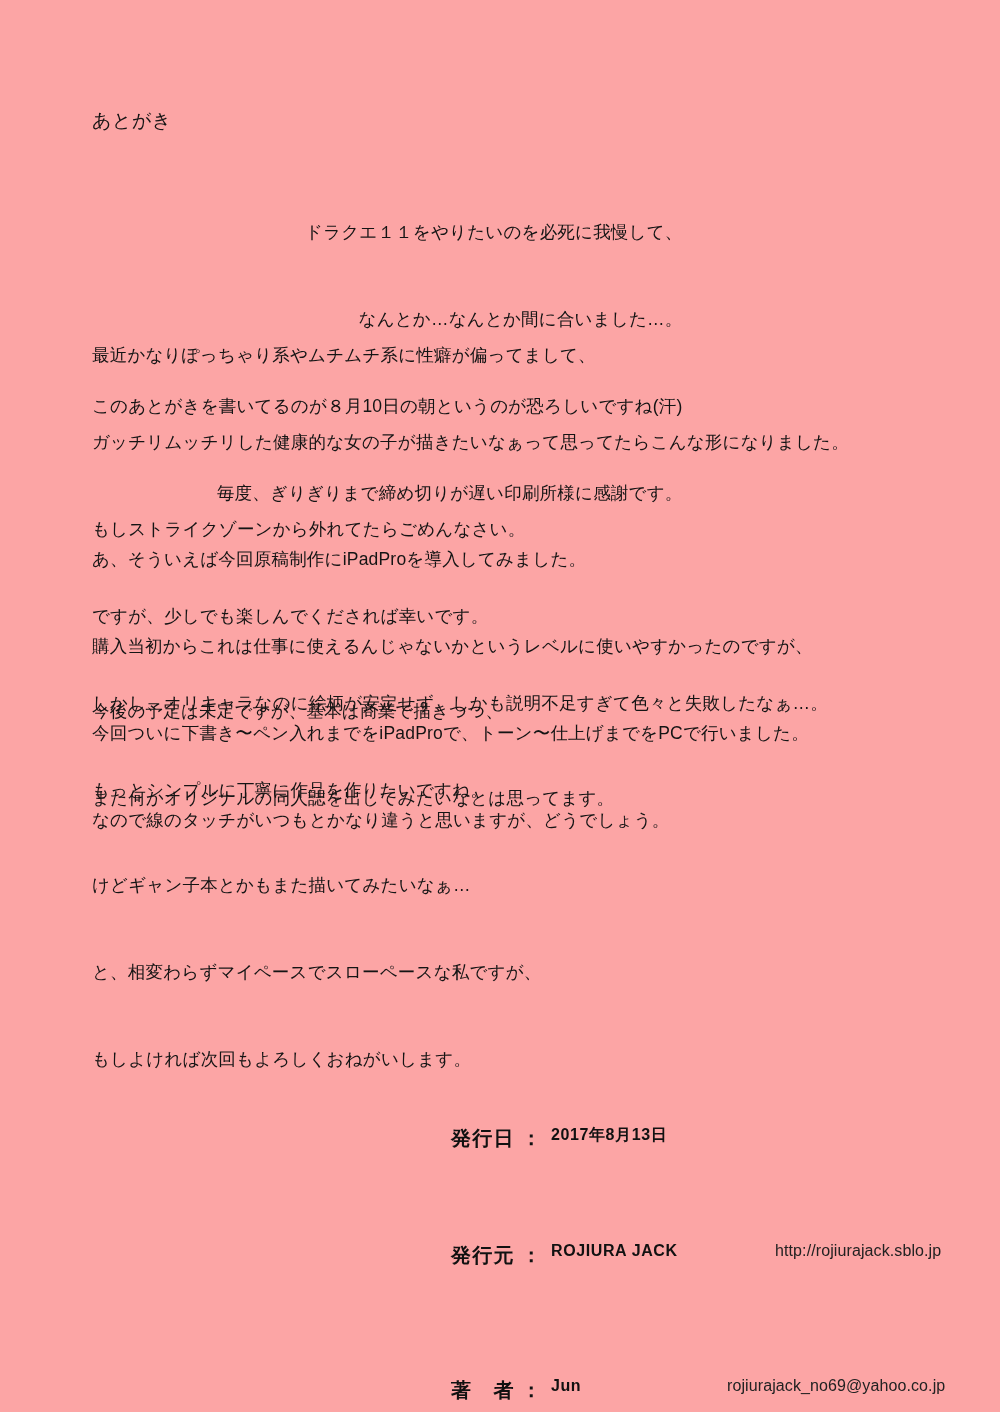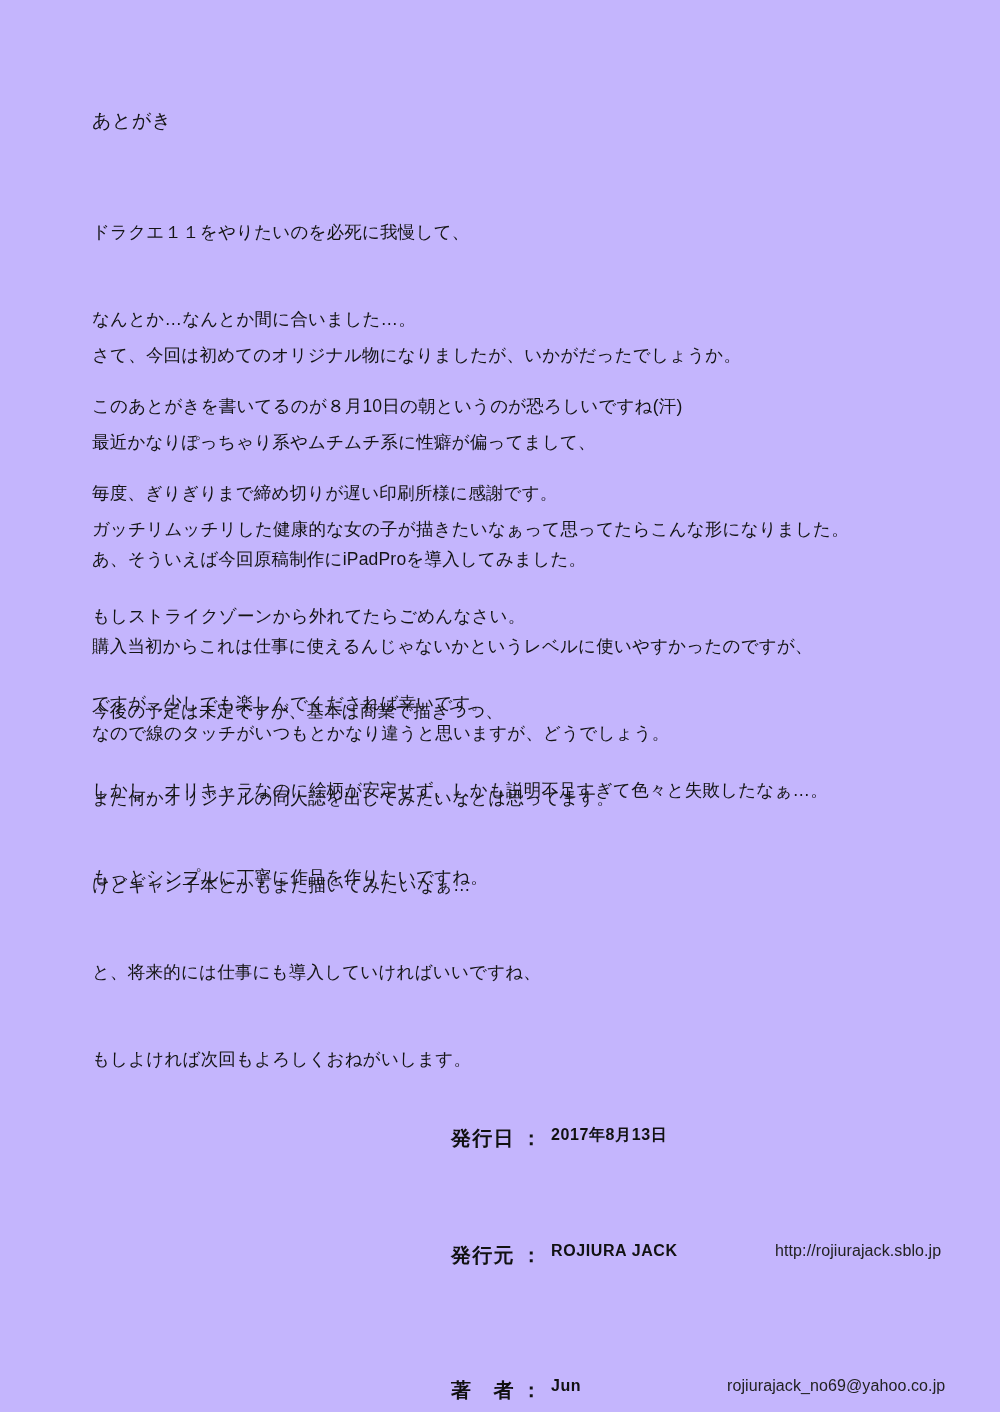--- a/index.html
+++ b/index.html
@@ -11,40 +11,40 @@
     width: 1000px;
     height: 1412px;
     position: relative;
     font-family: "Liberation Sans", "DejaVu Sans", sans-serif;
     color: #1a1a1a;
     overflow: hidden;
   }
   .page {
     position: absolute;
     inset: 0;
-    background: #c4b5fd;
+    background: #fca5a5;
   }
   .afterword-title {
     position: absolute;
     left: 92px;
     top: 108px;
     font-size: 19px;
     letter-spacing: 0.5px;
     color: #141414;
   }
   .body-block {
     position: absolute;
     left: 92px;
     font-size: 17.5px;
     line-height: 29px;
     letter-spacing: 0.2px;
     color: #141414;
     white-space: pre;
   }
-  #block0 { top: 160px; }
+  #block0 { top: 160px; text-align: right; }
   #block1 { top: 283px; }
   #block2 { top: 487px; }
   #block3 { top: 639px; }
 
   .body-block p {
     margin: 0;
     padding: 0;
     white-space: pre;
   }
 
@@ -98,40 +98,40 @@
   <div class="afterword-title">あとがき</div>
 
   <div class="body-block" id="block0">
     <p>ドラクエ１１をやりたいのを必死に我慢して、</p>
     <p>なんとか…なんとか間に合いました…。</p>
     <p>このあとがきを書いてるのが８月10日の朝というのが恐ろしいですね(汗)</p>
     <p>毎度、ぎりぎりまで締め切りが遅い印刷所様に感謝です。</p>
   </div>
 
   <div class="body-block" id="block1">
-    <p>さて、今回は初めてのオリジナル物になりましたが、いかがだったでしょうか。</p>
     <p>最近かなりぽっちゃり系やムチムチ系に性癖が偏ってまして、</p>
     <p>ガッチリムッチリした健康的な女の子が描きたいなぁって思ってたらこんな形になりました。</p>
     <p>もしストライクゾーンから外れてたらごめんなさい。</p>
     <p>ですが、少しでも楽しんでくだされば幸いです。</p>
     <p>しかし、オリキャラなのに絵柄が安定せず、しかも説明不足すぎて色々と失敗したなぁ…。</p>
     <p>もっとシンプルに丁寧に作品を作りたいですね。</p>
   </div>
 
   <div class="body-block" id="block2">
     <p>あ、そういえば今回原稿制作にiPadProを導入してみました。</p>
     <p>購入当初からこれは仕事に使えるんじゃないかというレベルに使いやすかったのですが、</p>
+    <p>今回ついに下書き〜ペン入れまでをiPadProで、トーン〜仕上げまでをPCで行いました。</p>
     <p>なので線のタッチがいつもとかなり違うと思いますが、どうでしょう。</p>
   </div>
 
   <div class="body-block" id="block3">
     <p>今後の予定は未定ですが、基本は商業で描きつつ、</p>
     <p>また何かオリジナルの同人誌を出してみたいなとは思ってます。</p>
     <p>けどギャン子本とかもまた描いてみたいなぁ…</p>
-    <p>と、将来的には仕事にも導入していければいいですね、</p>
+    <p>と、相変わらずマイペースでスローペースな私ですが、</p>
     <p>もしよければ次回もよろしくおねがいします。</p>
   </div>
 
   <div class="colophon">
 
     <div class="colo-row row-date">
       <span class="colo-label">発行日 ：</span>
       <span class="colo-value">2017年8月13日</span>
     </div>
 

